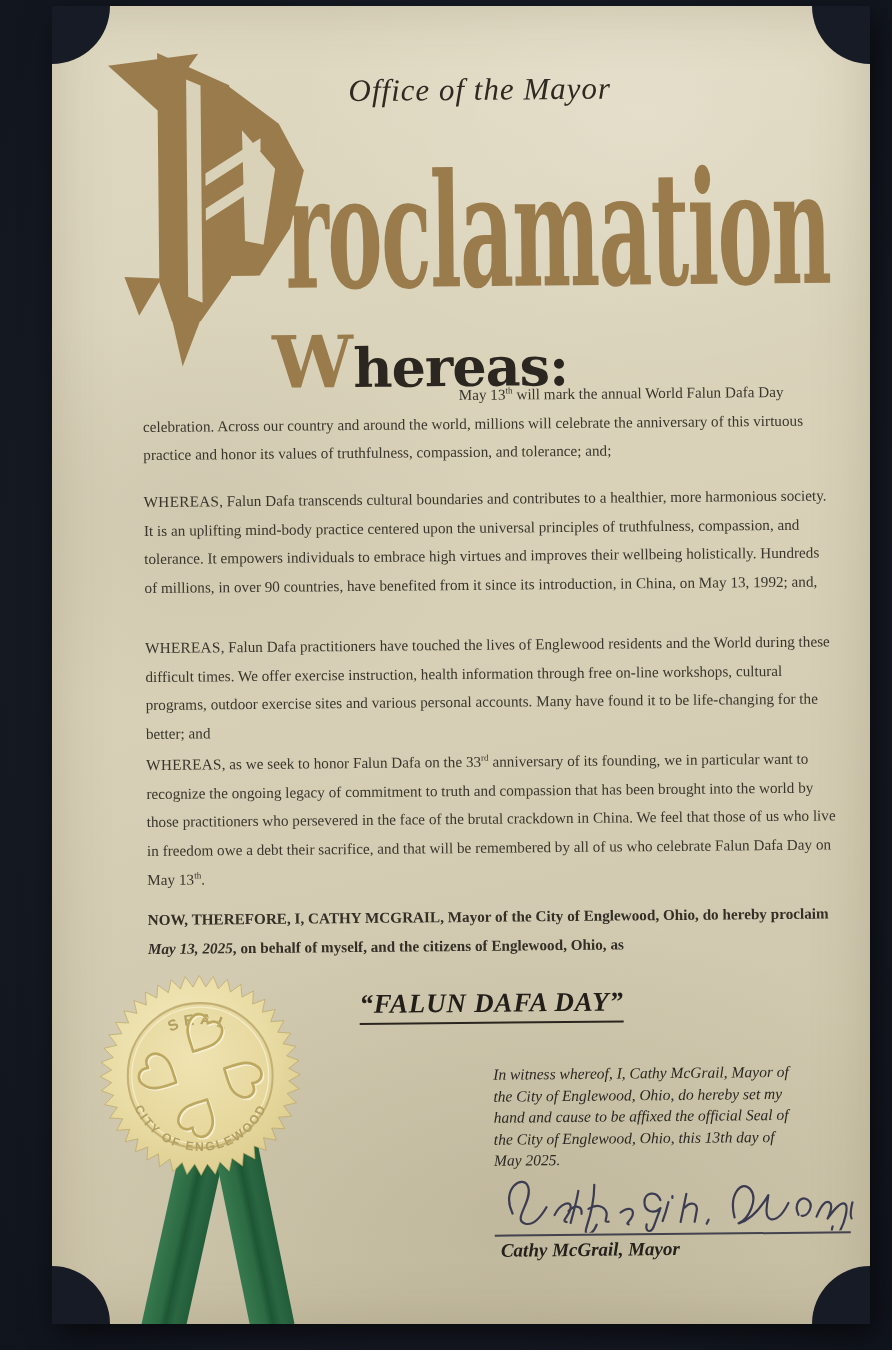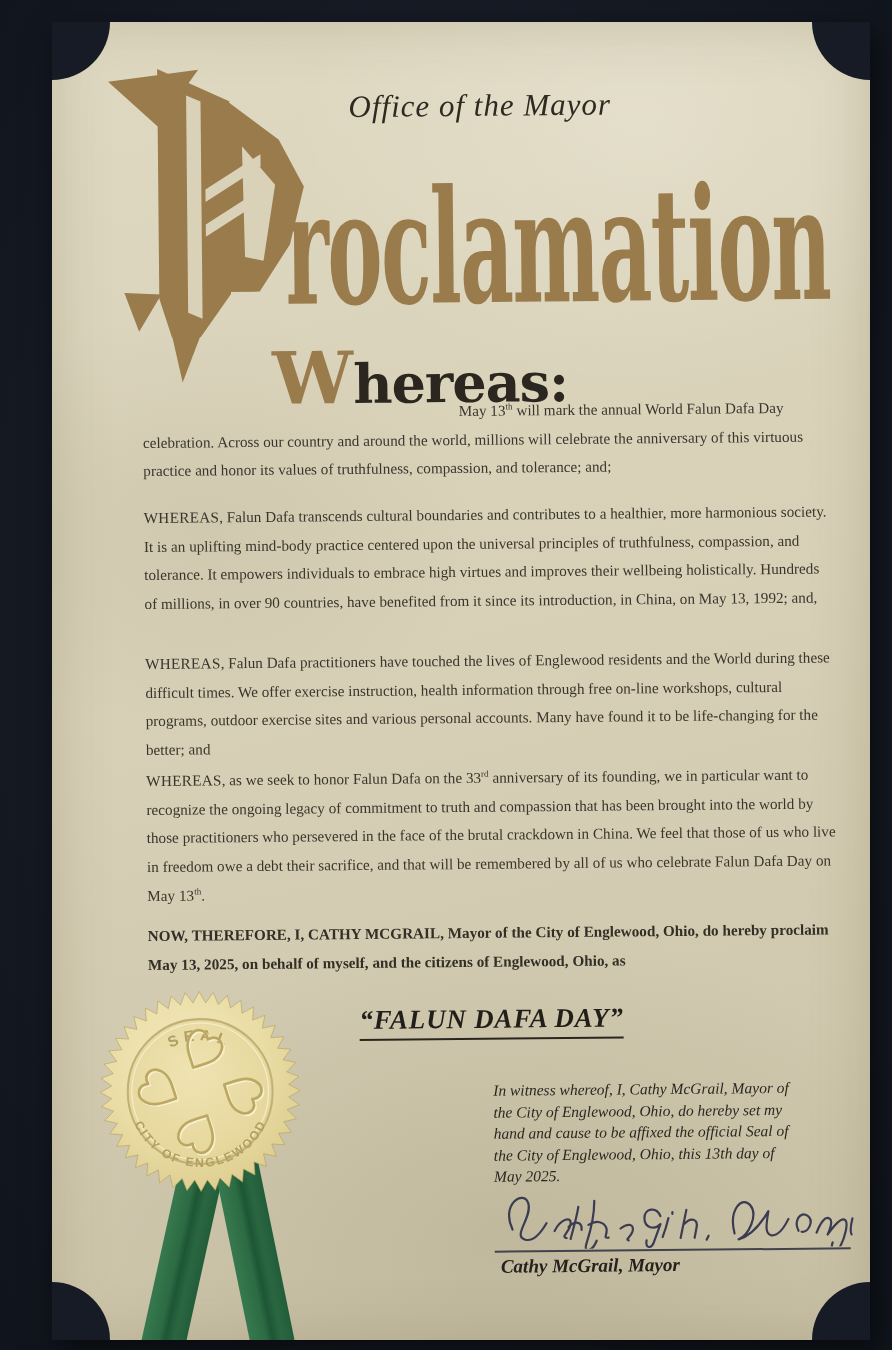--- a/index.html
+++ b/index.html
@@ -10,21 +10,20 @@
     font-family:"Liberation Serif", serif;
   }
   .paper{
     position:absolute;left:52px;top:6px;width:818px;height:1318px;overflow:hidden;
     background:
       radial-gradient(ellipse 500px 380px at 72% 8%, rgba(255,255,250,0.20), rgba(255,255,250,0) 70%),
       radial-gradient(ellipse 420px 300px at 18% 38%, rgba(120,110,80,0.10), rgba(120,110,80,0) 70%),
       radial-gradient(ellipse 600px 420px at 55% 92%, rgba(110,100,70,0.14), rgba(110,100,70,0) 75%),
       linear-gradient(168deg, #e0d9c2 0%, #d9d2b9 38%, #d3cbb1 68%, #cbc3a8 100%);
     box-shadow: inset 0 0 60px rgba(95,85,55,0.22), 6px 10px 28px rgba(0,0,0,0.6);
-    margin-top: 16px;
   }
   .tilt{position:absolute;inset:0;transform:rotate(-0.55deg);transform-origin:50% 40%;}
   .abs{position:absolute;}
 
   
   .notch{position:absolute;width:116px;height:116px;border-radius:50%;
     background:#171b25;transform:translate(-50%,-50%);z-index:40;}
   .notch.tl{left:0;top:0;} .notch.tr{left:818px;top:0;}
   .notch.bl{left:0;top:1318px;} .notch.br{left:818px;top:1318px;}
 
@@ -40,21 +39,21 @@
   .w-cap{font-family:"DejaVu Serif", serif;font-weight:bold;font-size:72px;color:#9a7b4c;}
   .w-rest{font-family:"DejaVu Serif", serif;font-weight:bold;font-size:54px;color:#2b2620;letter-spacing:-1px;}
 
   .body-par{left:92px;width:690px;font-size:15.2px;line-height:28.6px;color:#3a352c;text-align:left;}
   .body-par .lead{font-weight:normal;letter-spacing:0.3px;}
   .p1{top:360px;text-indent:316px;}
   .p2{top:464px;}
   .p3{top:610px;}
   .p4{top:727px;}
   .p5{top:882px;font-weight:bold;color:#332e26;}
-  .p5 .it{}
+  .p5 .it{font-style:italic;}
   sup{font-size:60%;vertical-align:super;line-height:0;}
 
   .heading{left:0;top:982px;width:100%;text-align:center;padding-left:52px;box-sizing:border-box;}
   .heading span{display:inline-block;font-weight:bold;font-style:italic;font-size:27px;
     letter-spacing:0.8px;color:#221e19;border-bottom:2.5px solid #2a251f;padding-bottom:3px;}
 
   .witness{left:436px;top:1058px;width:302px;font-style:italic;font-size:15.5px;
     line-height:21.6px;color:#2b2722;}
 
   .sig-svg{left:436px;top:1164px;z-index:4;}

